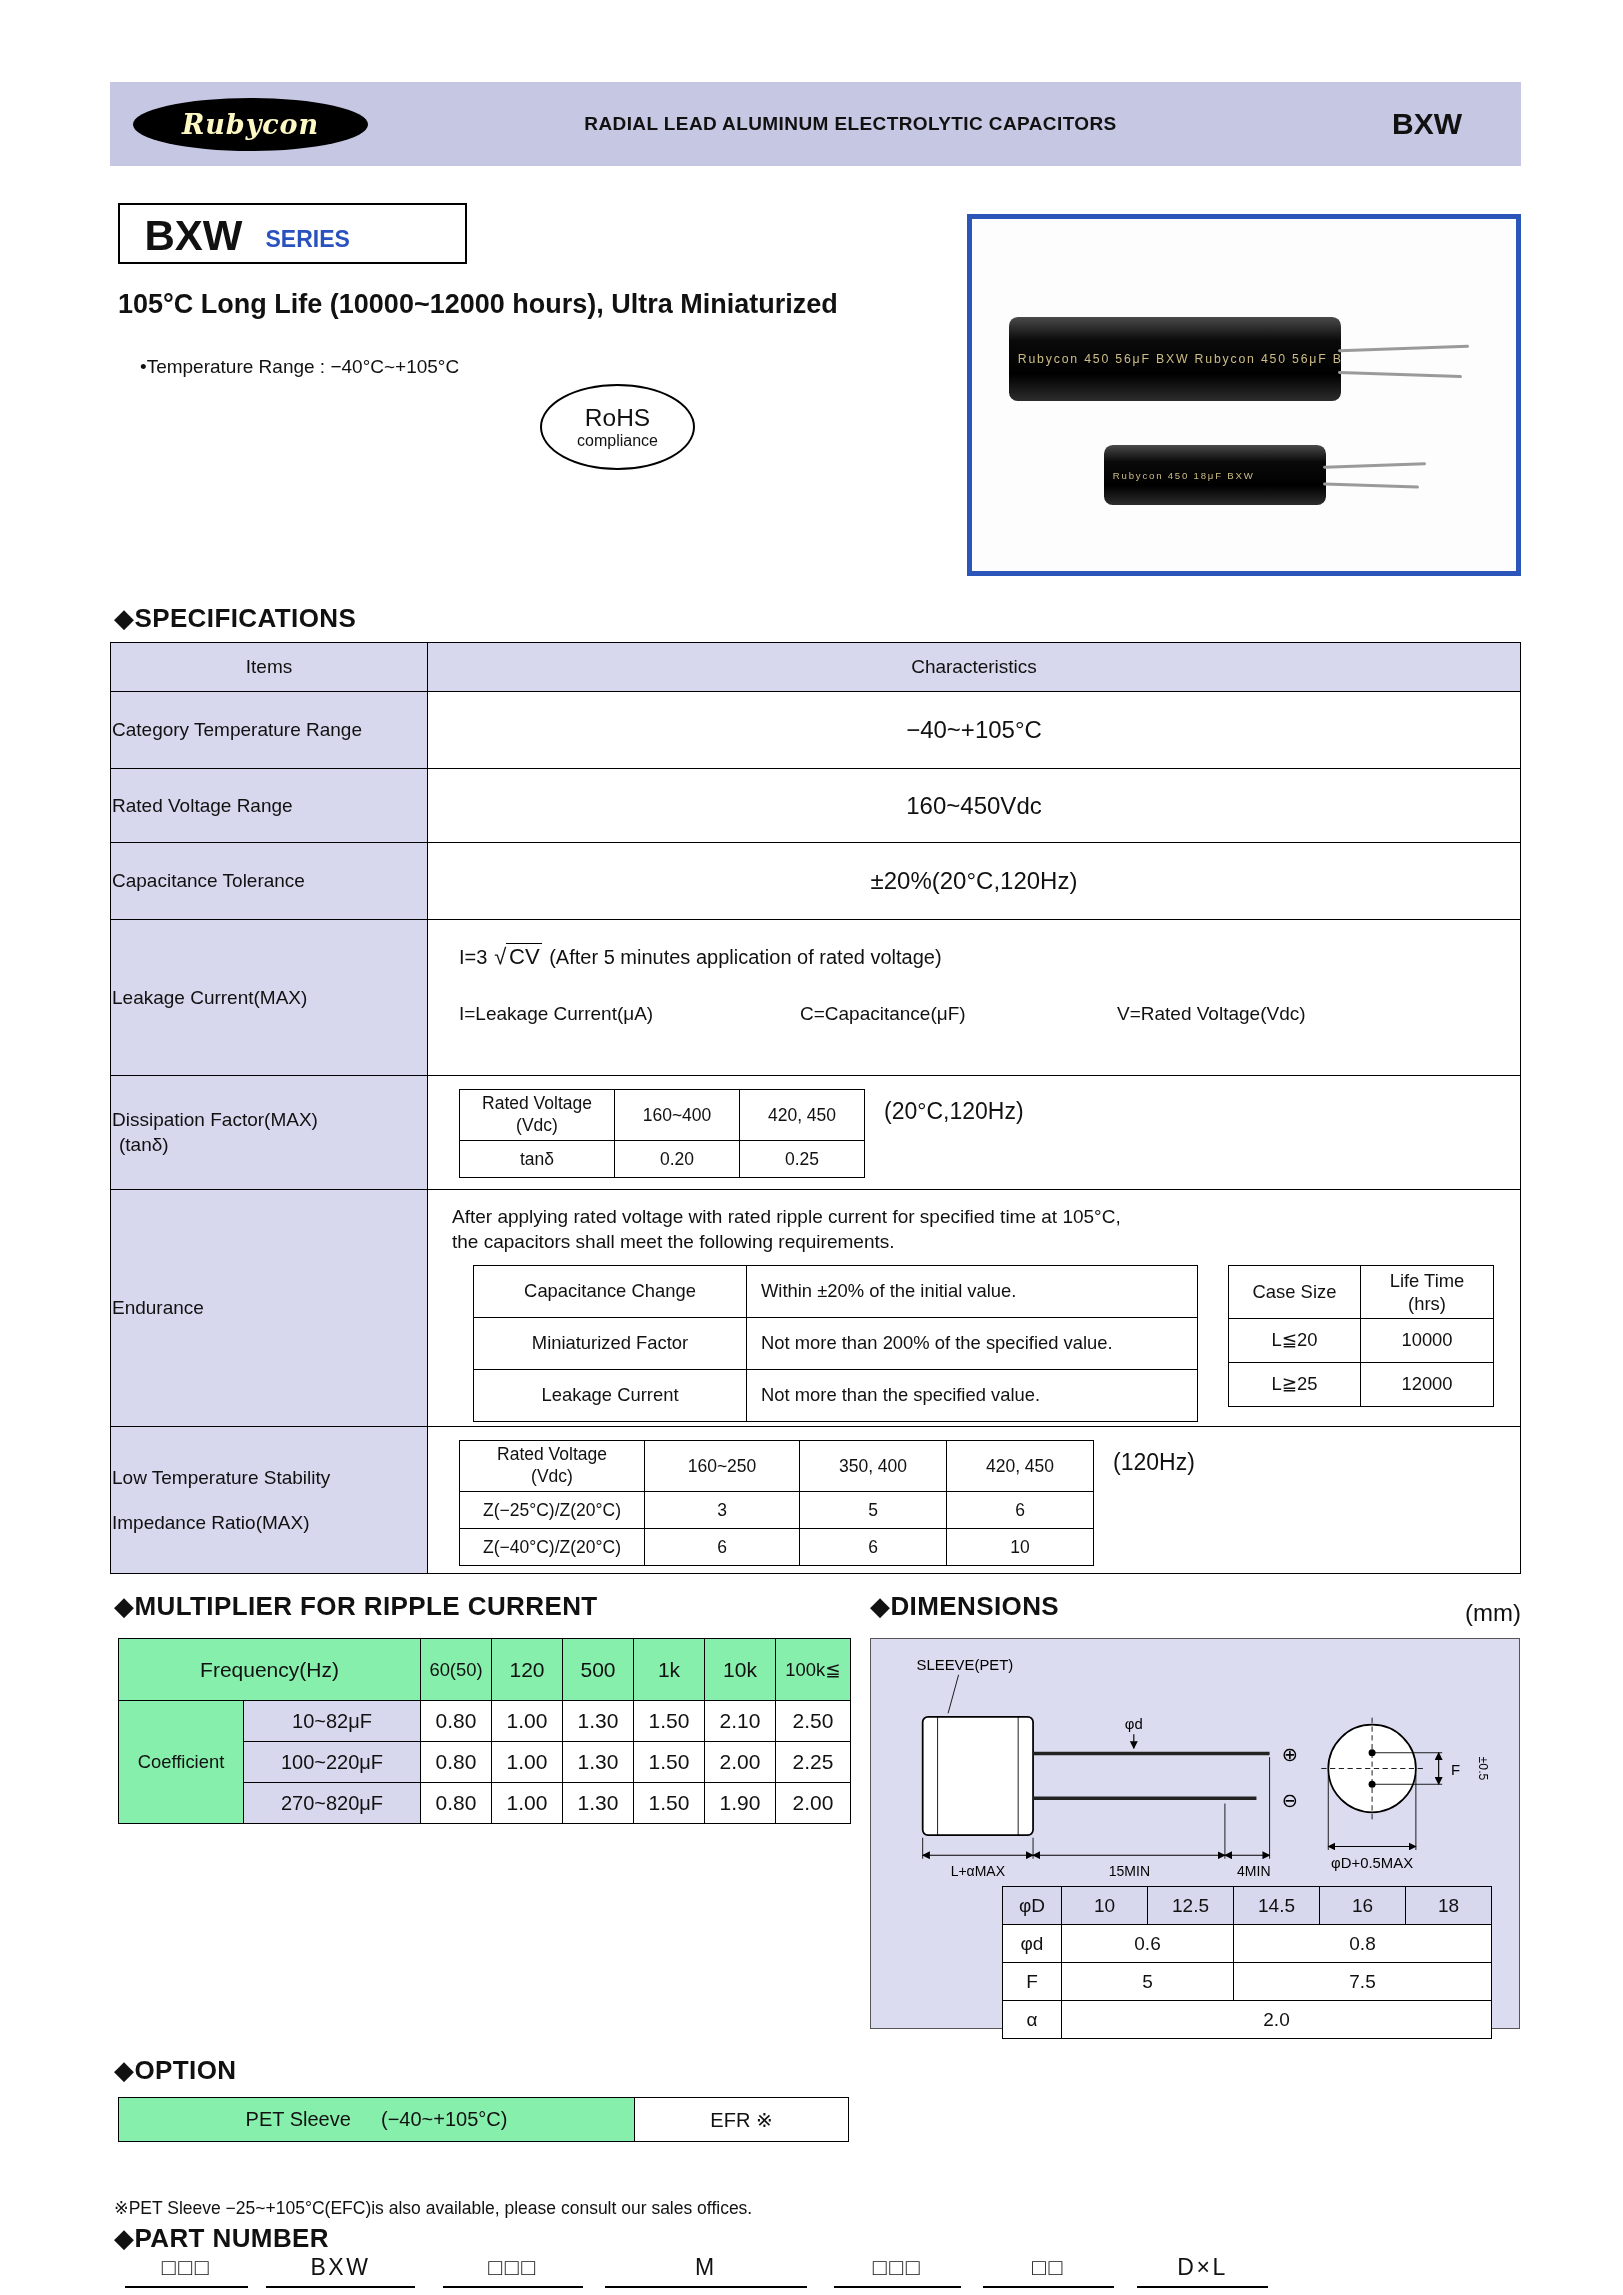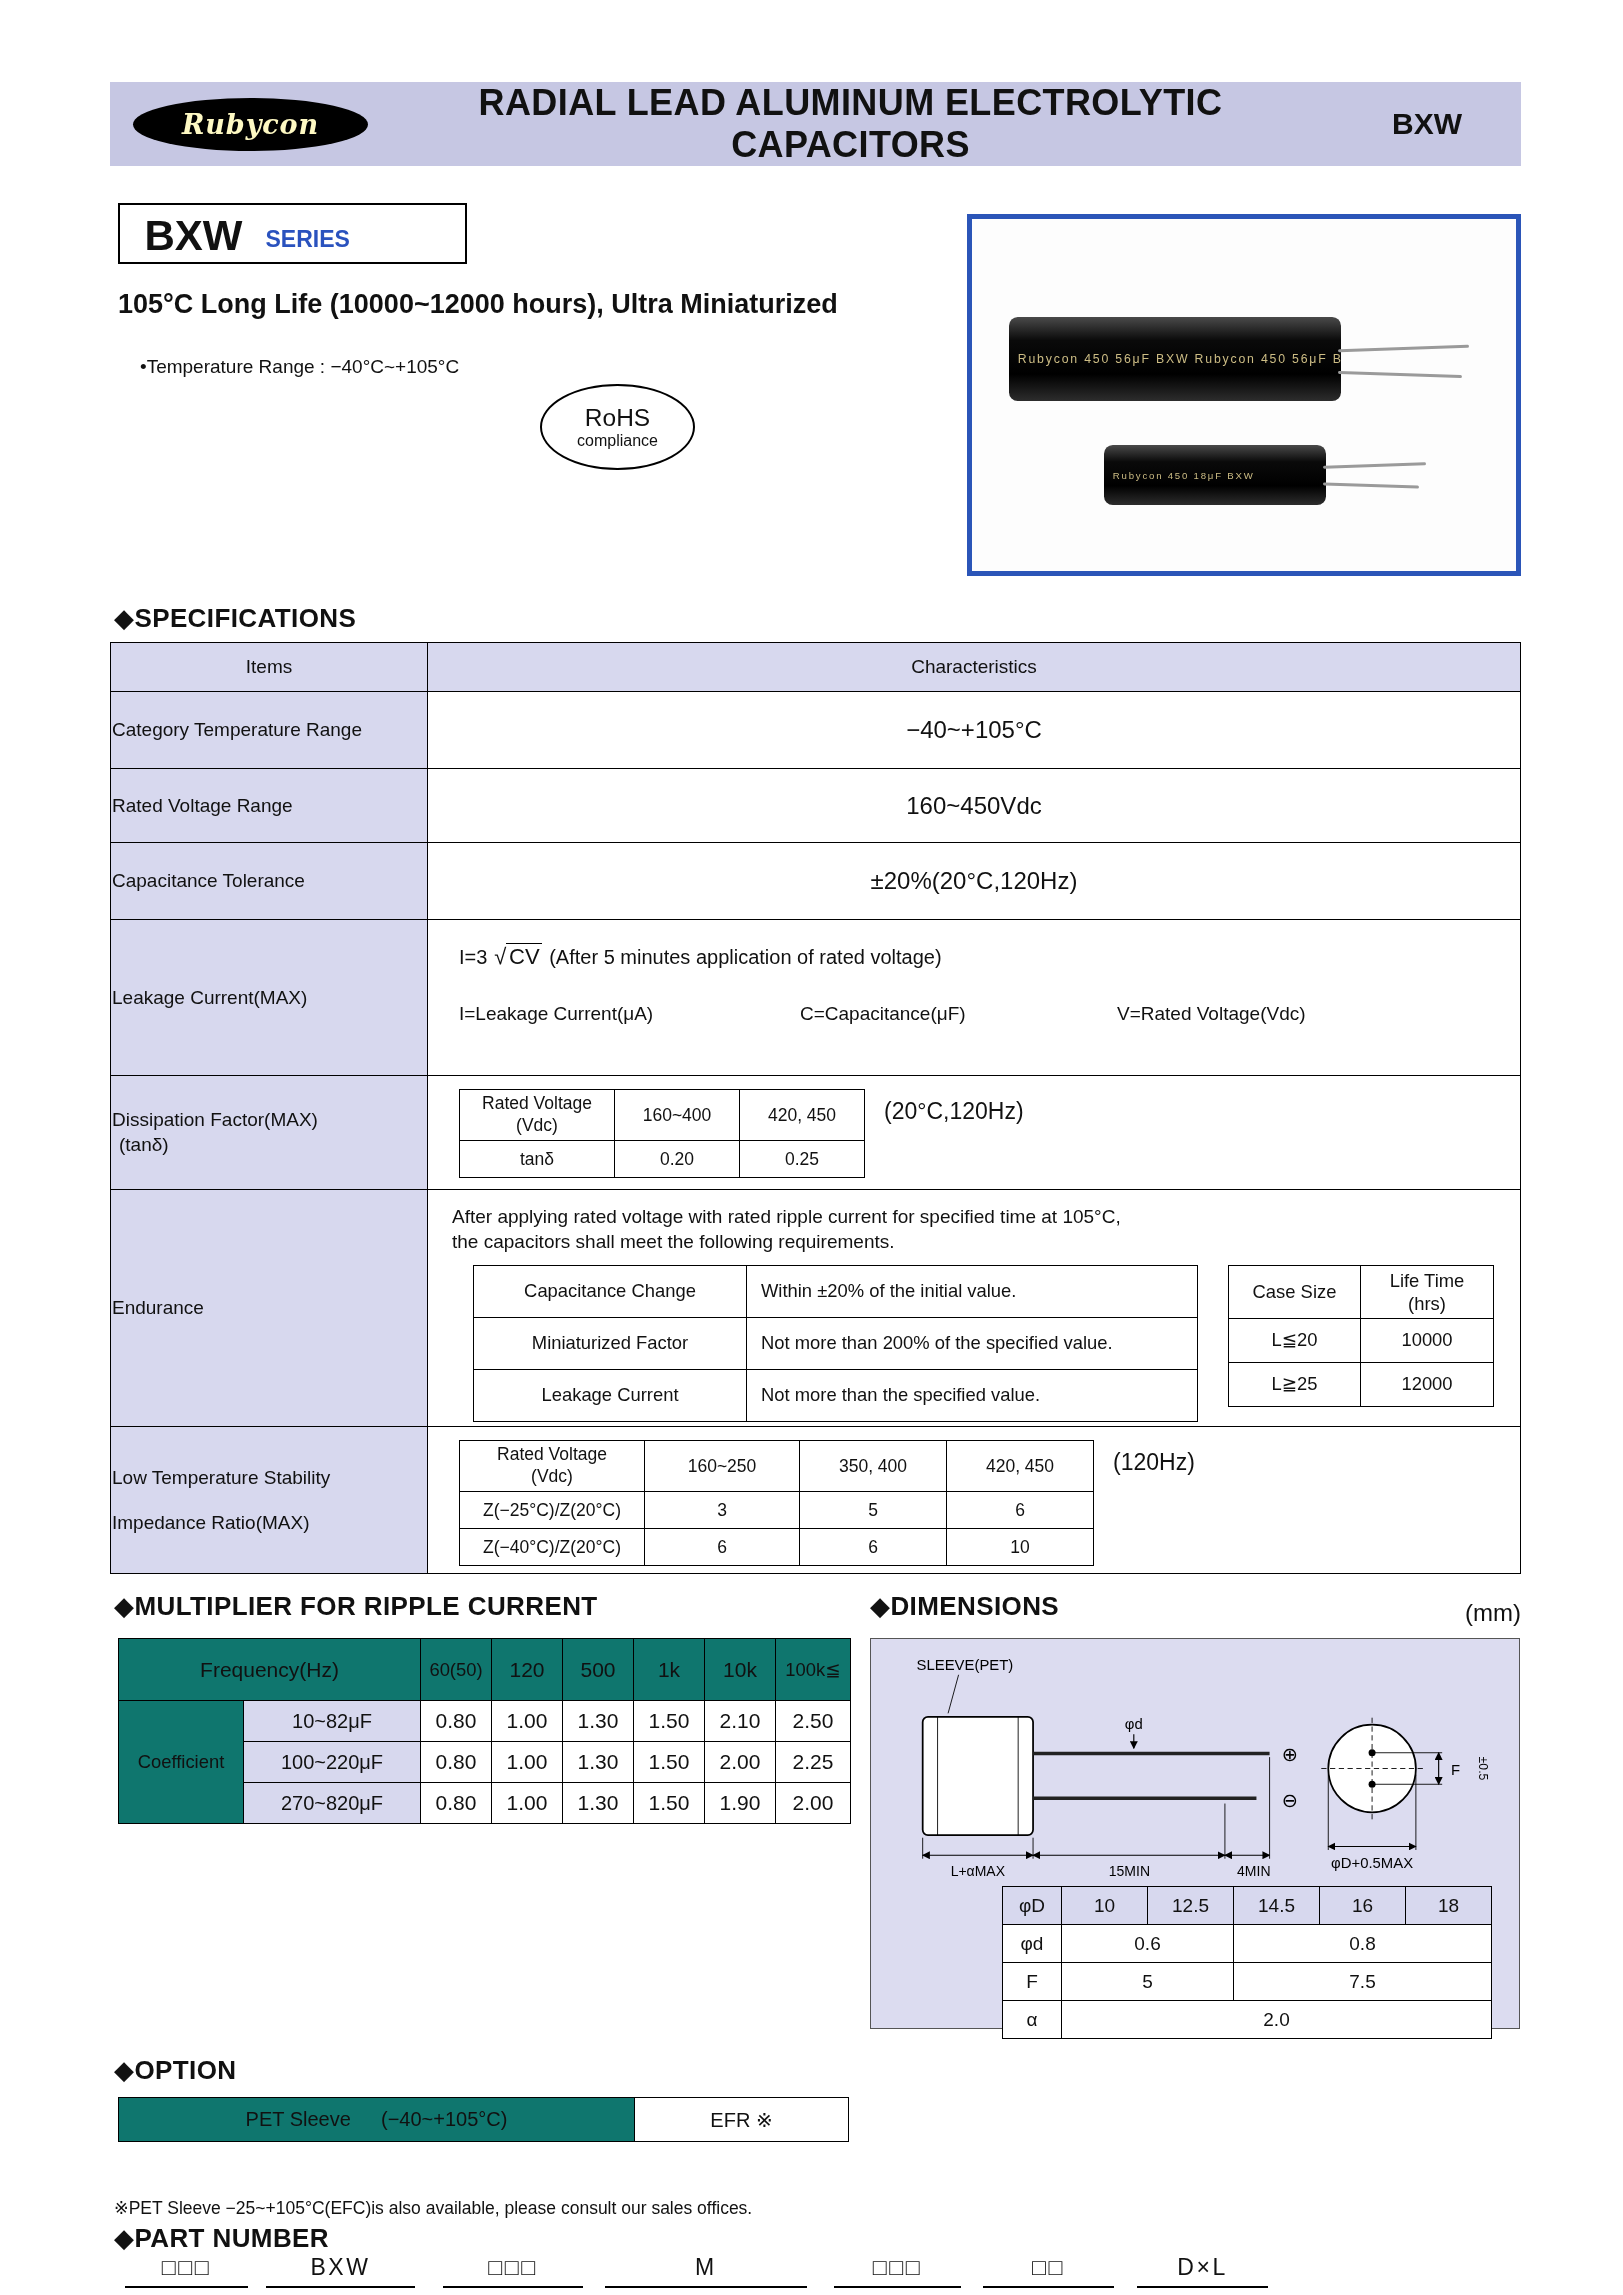--- a/index.html
+++ b/index.html
@@ -5,21 +5,21 @@
   html,body{margin:0;padding:0;background:#e8e8e8;}
   .page{position:relative;width:1623px;height:2295px;background:#fff;overflow:hidden;
         font-family:"Liberation Sans","DejaVu Sans",sans-serif;color:#111;}
 
   
   .band{position:absolute;left:110px;top:82px;width:1411px;height:84px;background:#c6c7e3;
         display:flex;align-items:center;}
   .logo{width:235px;height:53px;margin-left:23px;background:#000;border-radius:50%;
         display:flex;align-items:center;justify-content:center;}
   .logo span{color:#fef9c3;font-family:"DejaVu Serif",serif;font-style:italic;font-weight:bold;font-size:27px;letter-spacing:0.9px;}
-  .band-title{flex:1;text-align:center;font-size:36px;font-weight:bold;letter-spacing:0.4px;}
+  .band-title{flex:1;text-align:center;font-size:19px;font-weight:bold;letter-spacing:0.4px;}
   .band-code{width:188px;text-align:center;font-size:30px;font-weight:bold;}
 
   
   .series-box{position:absolute;left:118px;top:203px;width:349px;height:61px;border:2.6px solid #000;
               display:flex;align-items:flex-end;padding-left:24.5px;box-sizing:border-box;}
   .series-name{font-size:42px;font-weight:bold;line-height:1;margin-bottom:5.3px;}
   .series-suffix{font-size:23px;font-weight:bold;color:#2a52be;margin-left:23px;margin-bottom:8.8px;}
 
   .headline{position:absolute;left:118px;top:289px;font-size:27px;font-weight:bold;}
   .temp-note{position:absolute;left:140px;top:356px;font-size:19px;}
@@ -46,21 +46,21 @@
   .cap1-lb{left:366px;top:154px;width:124px;transform:rotate(2deg);}
   .cap2-la{left:351px;top:245px;width:103px;transform:rotate(-2deg);}
   .cap2-lb{left:351px;top:265px;width:96px;transform:rotate(2deg);}
 
   
   .sec-head{position:absolute;font-size:26px;font-weight:bold;letter-spacing:0.4px;}
 
   
   table{border-collapse:collapse;table-layout:fixed;}
   th,td{border:1.3px solid #000;font-weight:normal;}
-  .lav{background:#0f766e;}
+  .lav{background:#86efac;}
 
   
   .spec{position:absolute;left:110px;top:642px;width:1411px;}
   .spec th,.spec td{font-size:19px;}
   .spec .cell-item{background:#d7d8ee;text-align:left;vertical-align:middle;}
   .spec .cell-head{background:#d7d8ee;text-align:center;}
   .spec .cell-val{text-align:center;font-size:24px;}
   .spec .cell-flex{vertical-align:top;}
   .formula{padding:23px 0 0 30px;font-size:20px;display:flex;align-items:baseline;gap:7px;}
   .sqrt{font-size:22px;}

